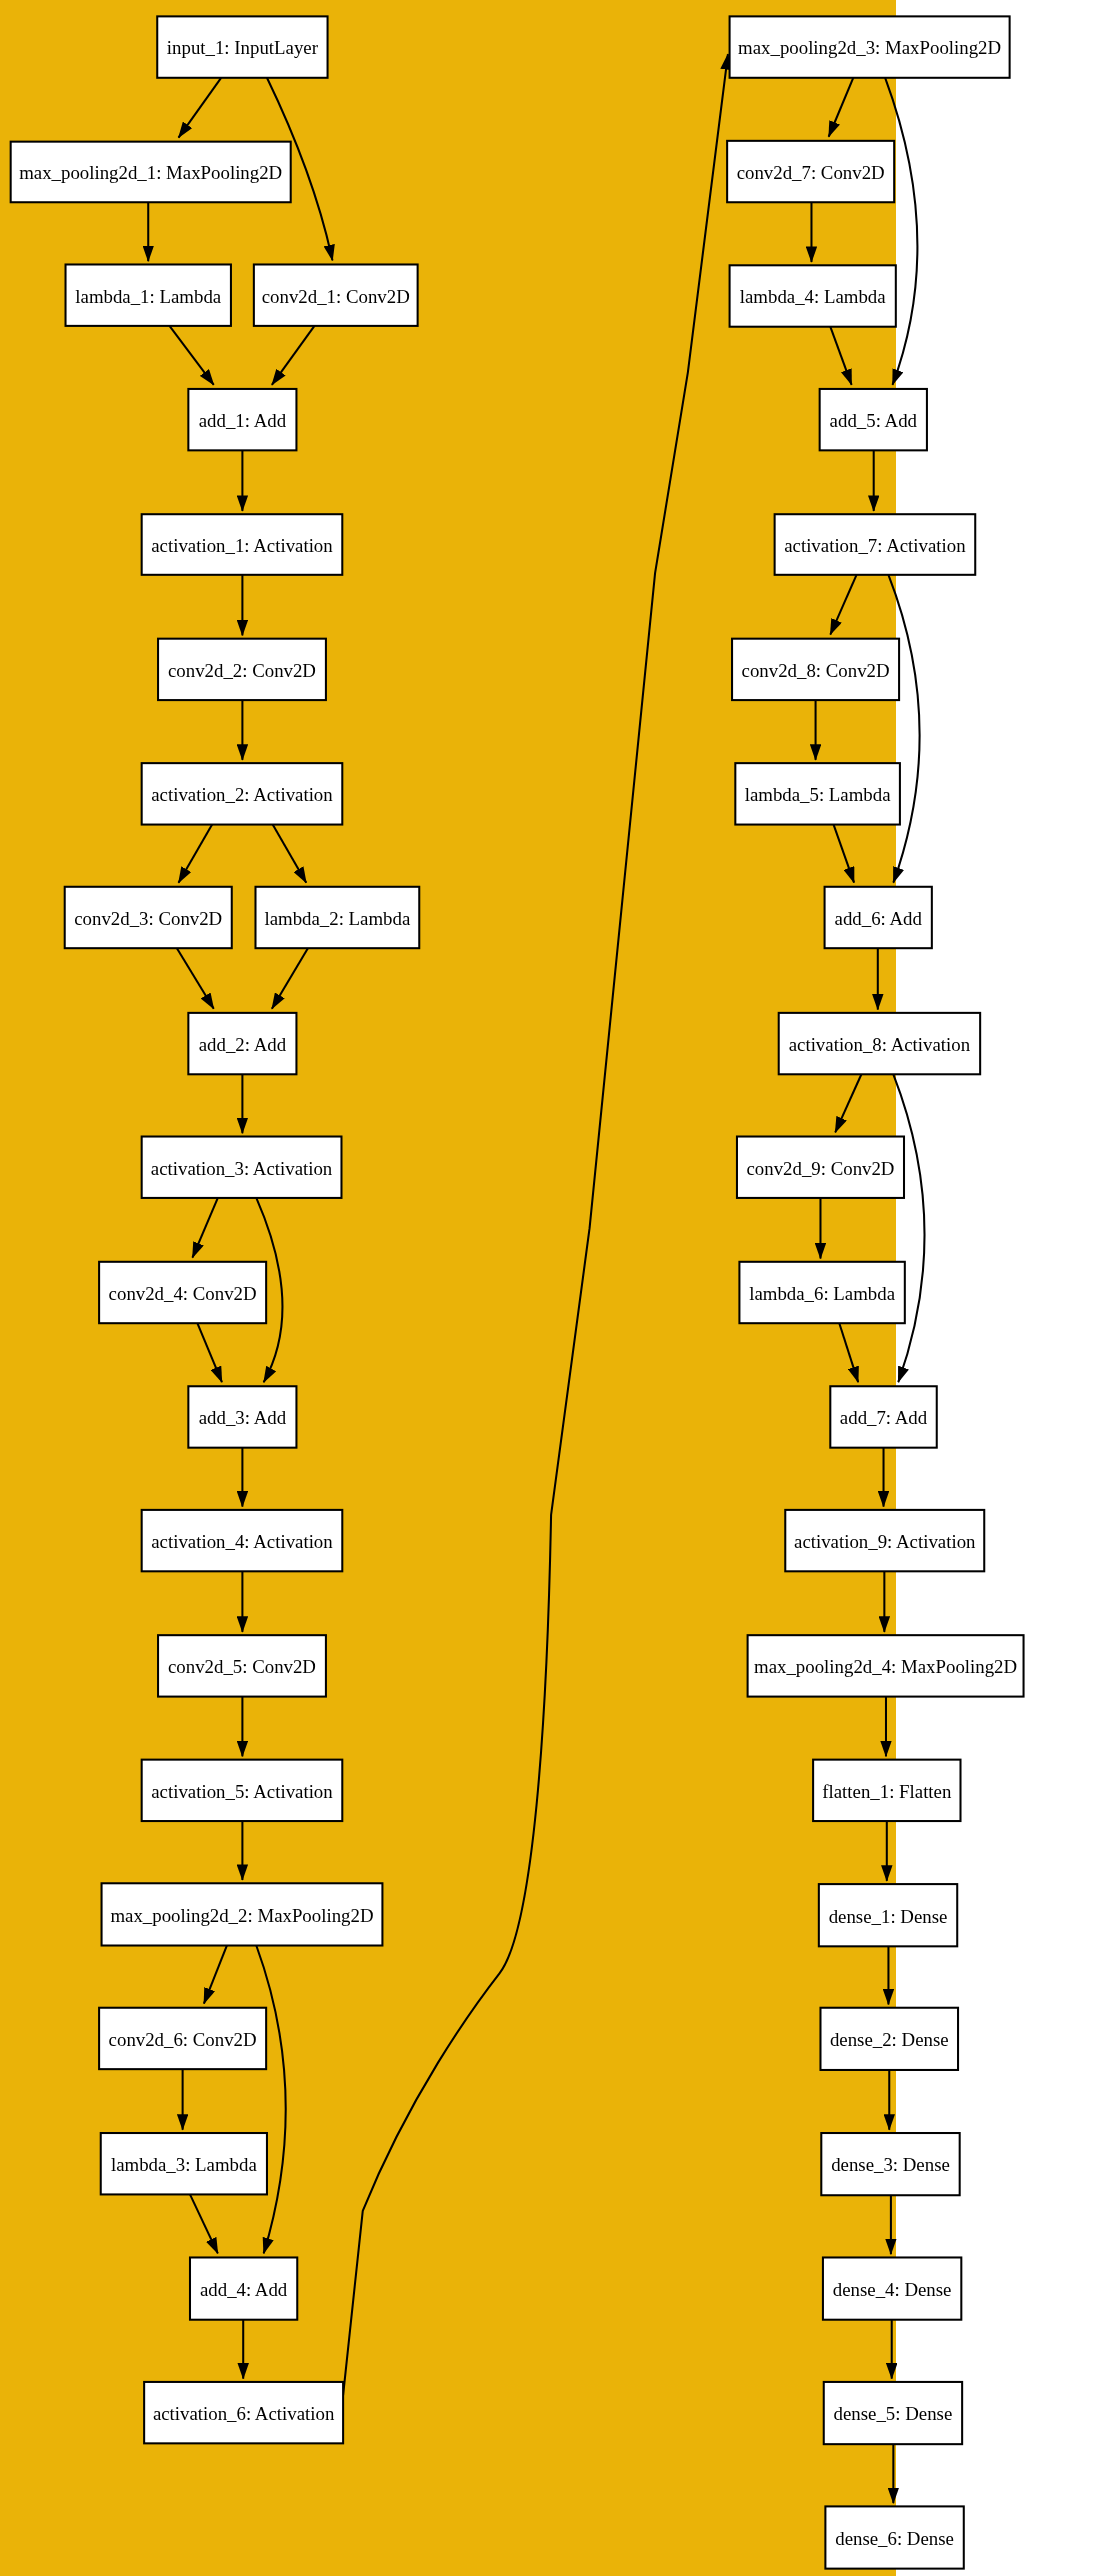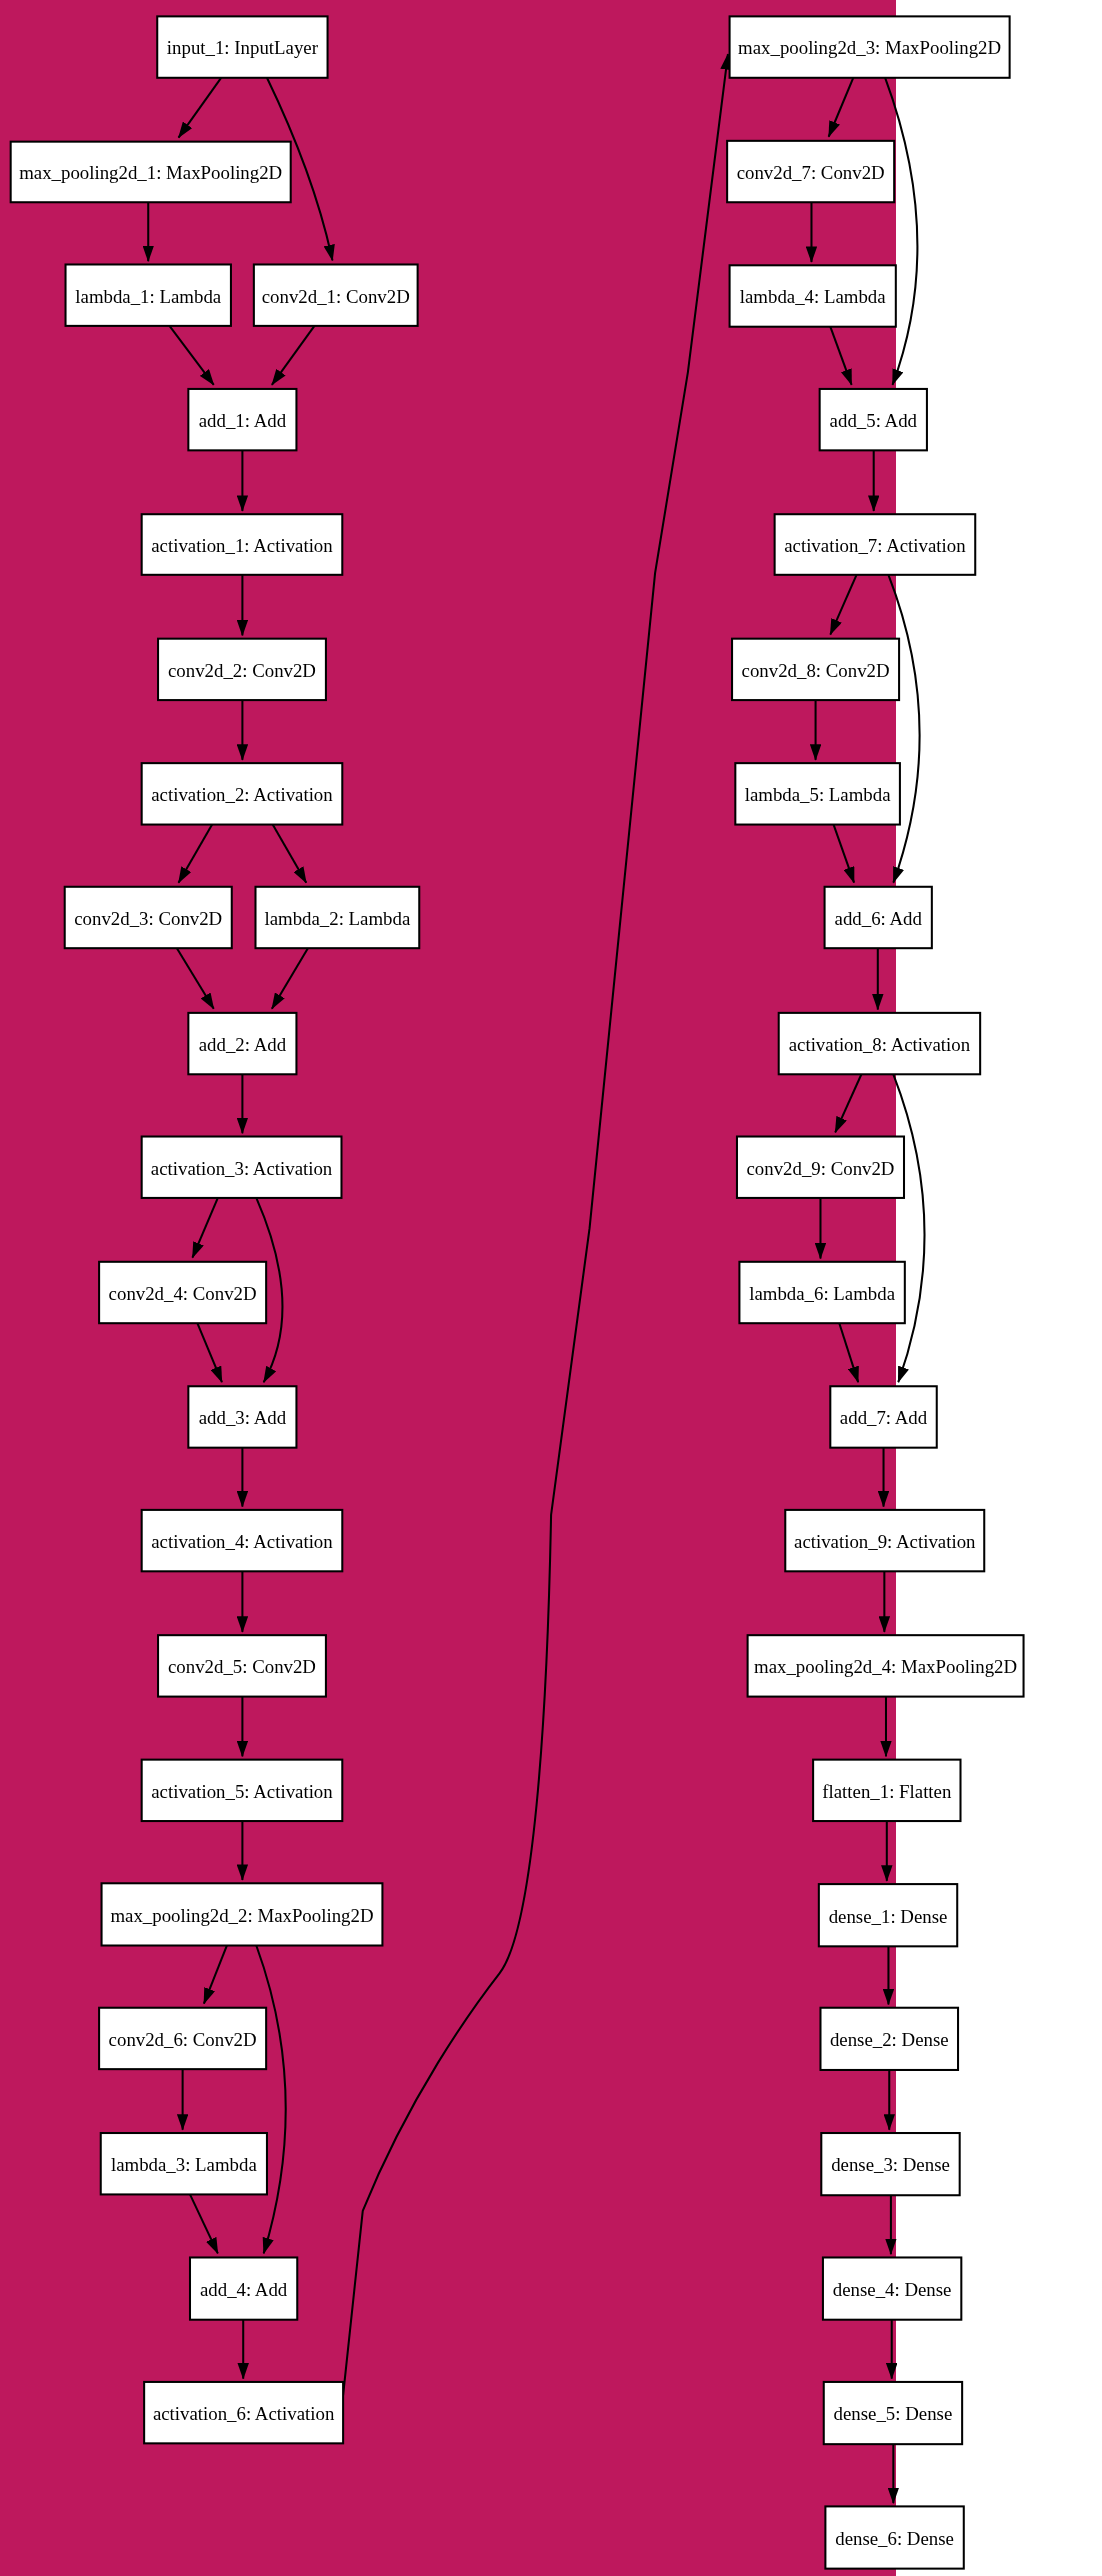--- a/index.html
+++ b/index.html
@@ -3,21 +3,21 @@
 <meta charset="utf-8">
 <style>
   html, body {
     margin: 0;
     padding: 0;
     background: #ffffff;
   }
   .canvas-wrap {
     width: 896px;
     height: 2576px;
-    background: #be185d;
+    background: #eab308;
   }
   svg { display: block; }
   .node-box {
     fill: #ffffff;
     stroke: #000000;
     stroke-width: 2.5;
   }
   .node-label {
     font-family: "Liberation Serif", "DejaVu Serif", serif;
     font-size: 23px;

